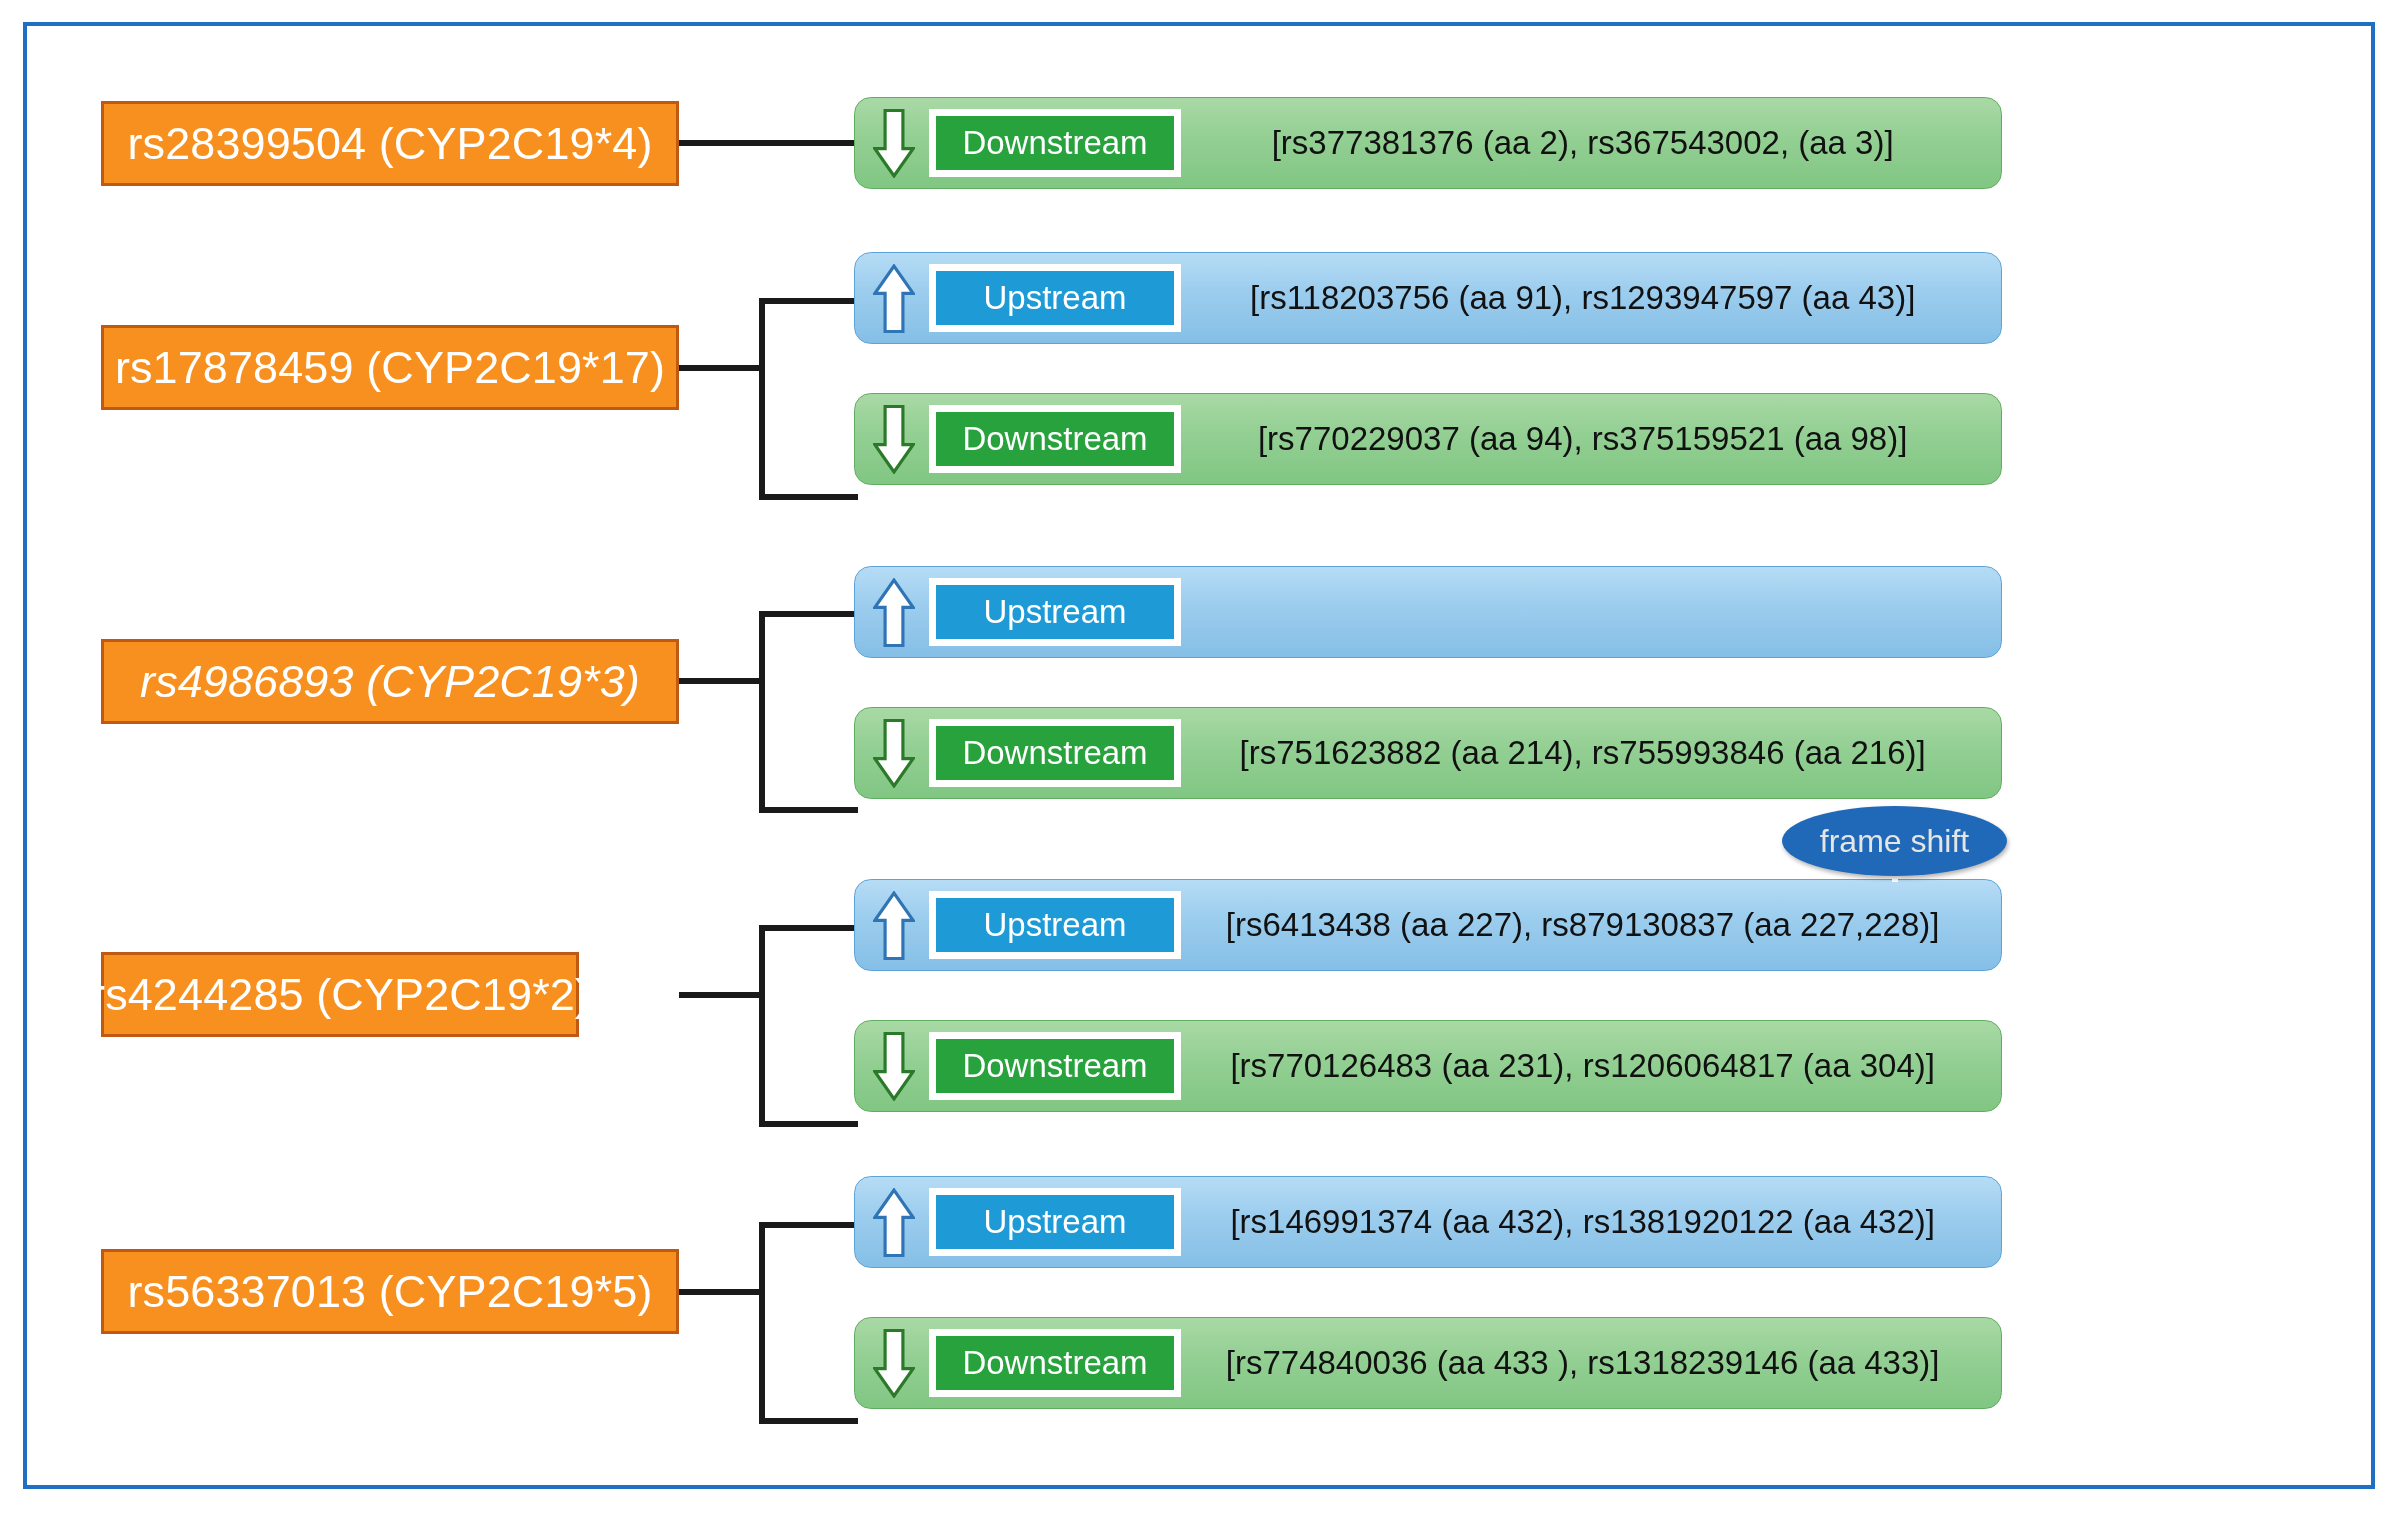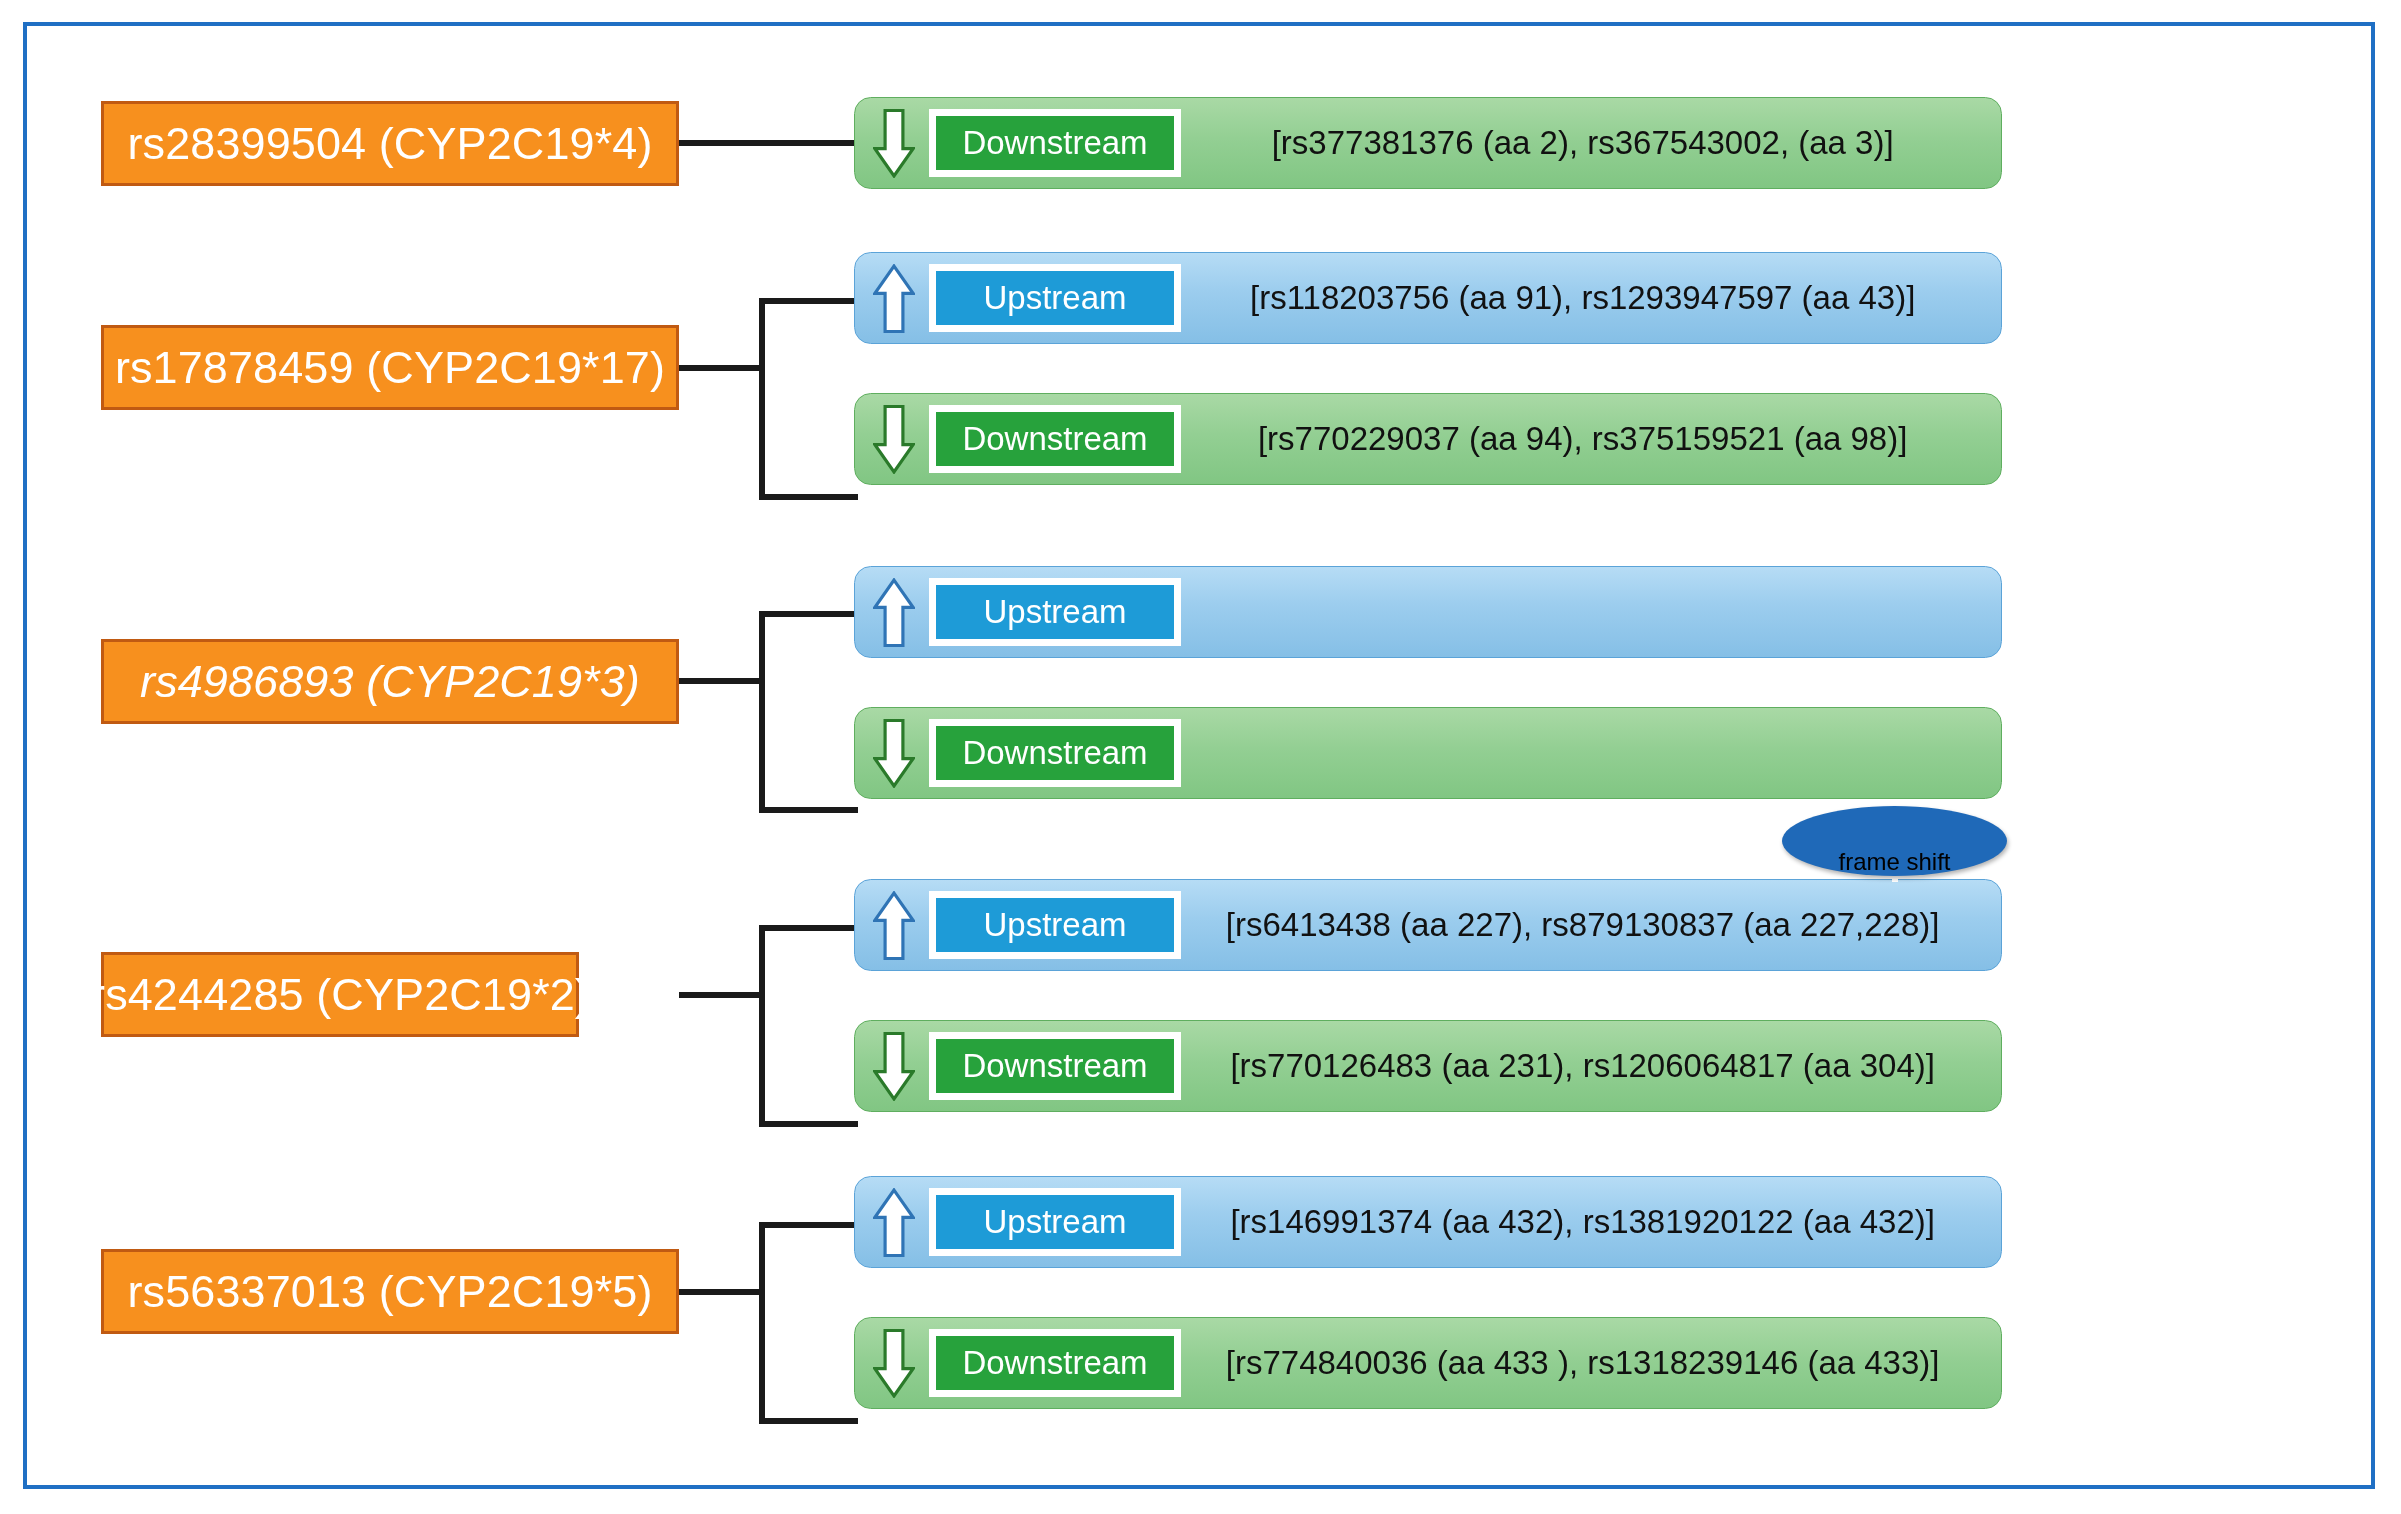--- a/index.html
+++ b/index.html
@@ -109,24 +109,24 @@
     padding-right: 16.7px;
   }
 
   
   .callout {
     position: absolute;
     width: 225px;
     height: 70px;
     border-radius: 50%;
     background: #1f69b8;
-    color: #000000;
-    font-size: 24px;
-    display: flex;
-    align-items: flex-end;
+    color: #e5e5e5;
+    font-size: 32px;
+    display: flex;
+    align-items: center;
     justify-content: center;
     box-shadow: 1.3px 2.6px 4.5px rgba(0,0,0,0.30);
   }
   .callout-tick {
     position: absolute;
     width: 6.4px;
     height: 24px;
     background: #ffffff;
   }
 </style>
@@ -196,20 +196,21 @@
     </div>
   </div>
 
   <div class="bar downstream" style="top:707px;">
     <svg class="arrow-icon" viewBox="0 0 66 108">
       <polygon points="19,2 47,2 47,62 63,62 33,105 3,62 19,62" fill="#ffffff" stroke="#2a7a2a" stroke-width="5" stroke-linejoin="miter"></polygon>
     </svg>
     <div class="dir-chip down">
       <span>Downstream</span>
     </div>
+    <div class="bar-detail">[rs751623882 (aa 214), rs755993846 (aa 216)]</div>
   </div>
 
   <div class="variant-box" style="left:101px; top:952px; width:478px;">
     <span>rs4244285 (CYP2C19*2)</span>
   </div>
   <div class="conn conn-h" style="left:679px; top:992px; width:80px;"></div>
   <div class="conn conn-v" style="left:759px; top:925px; height:202px;"></div>
   <div class="conn conn-h" style="left:759px; top:925px; width:99px;"></div>
   <div class="conn conn-h" style="left:759px; top:1121px; width:99px;"></div>
 

